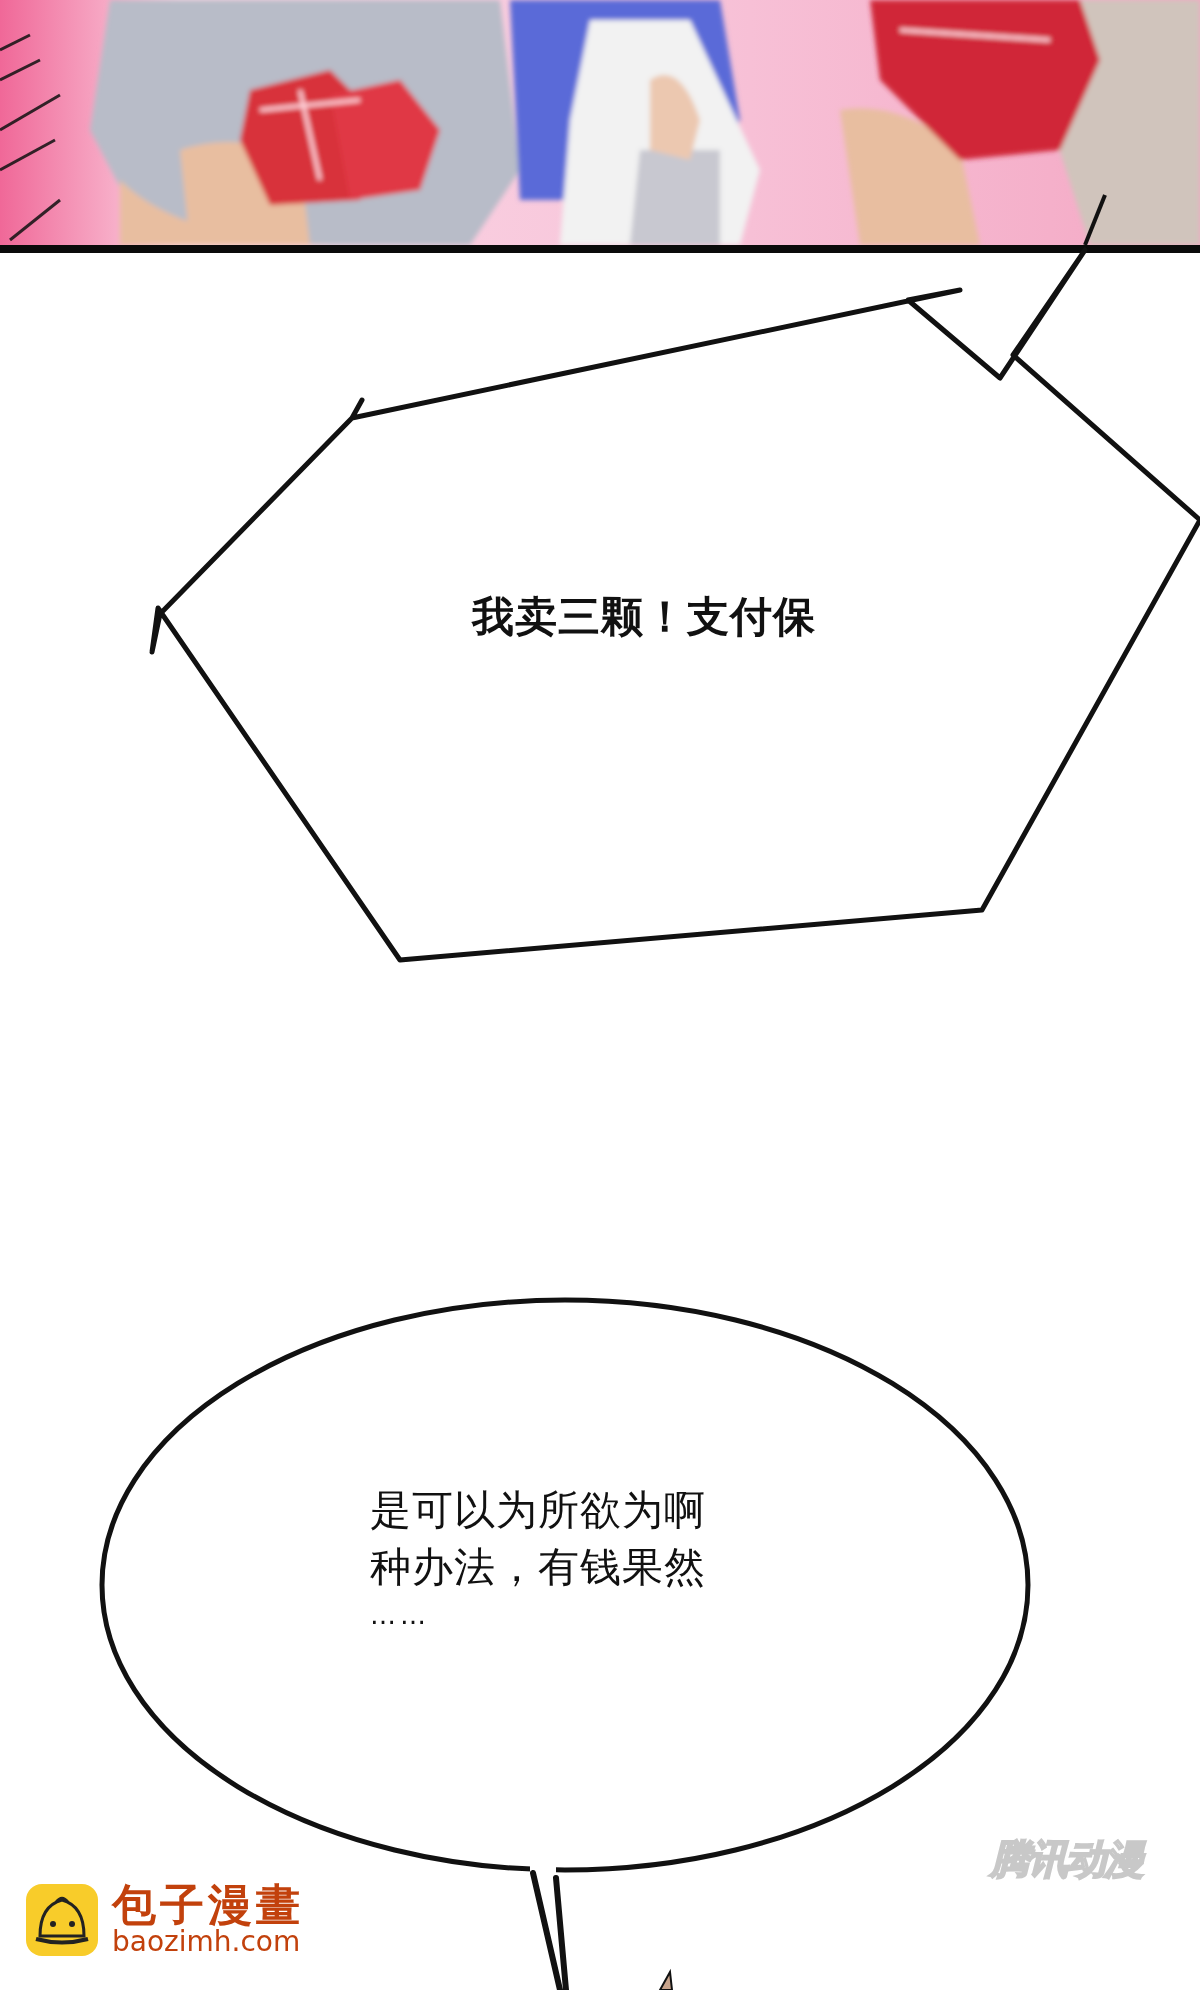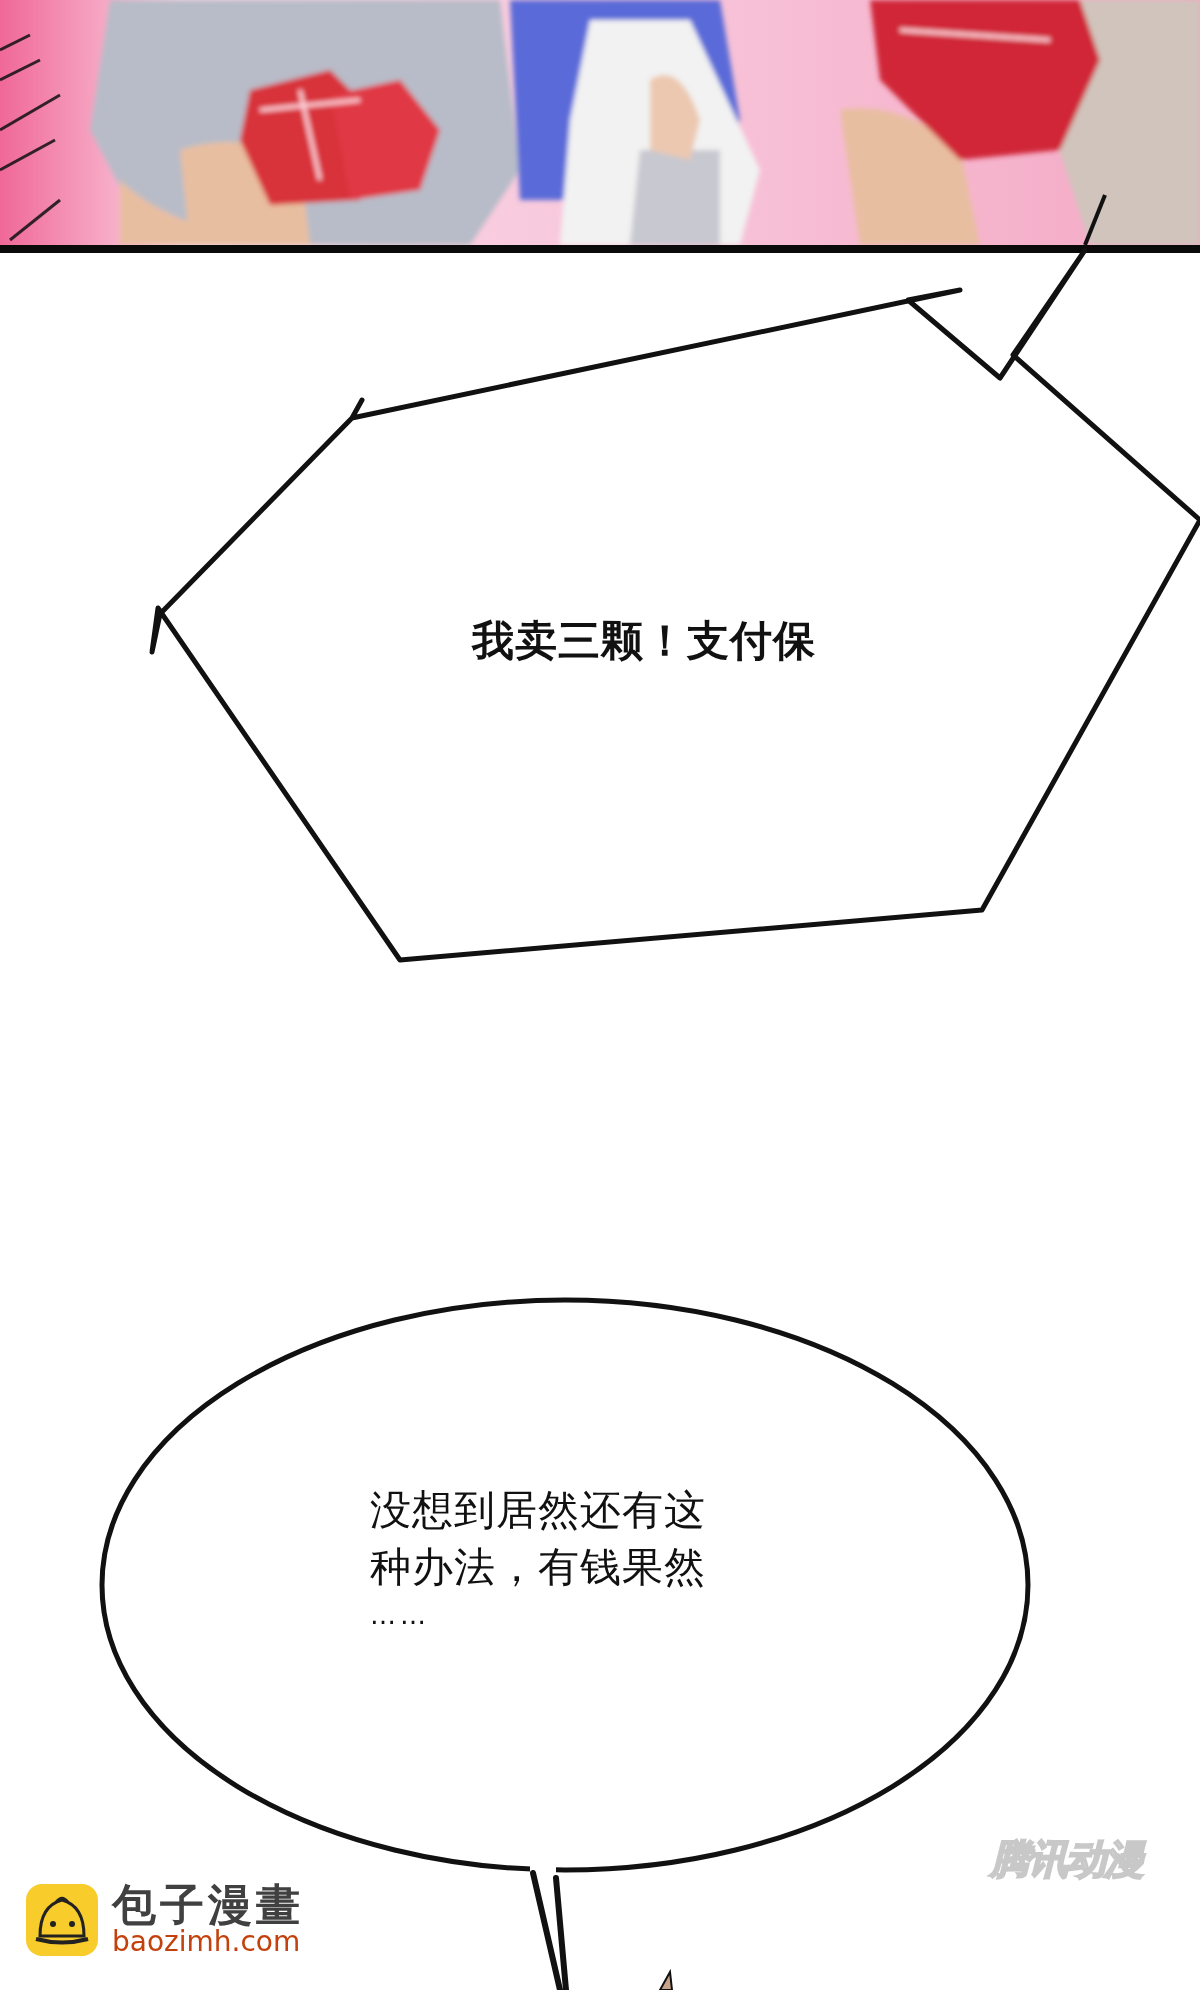--- a/index.html
+++ b/index.html
@@ -2,28 +2,28 @@
 <html><head>
 <meta charset="utf-8">
 <style>
   html, body { margin: 0; padding: 0; background: #ffffff; }
   body { width: 1200px; height: 1990px; position: relative; overflow: hidden;
          font-family: "DejaVu Sans", sans-serif; }
   .panel-art { position: absolute; left: 0; top: 0; width: 1200px; height: 245px; overflow: hidden; }
   .panel-border { position: absolute; left: 0; top: 245px; width: 1200px; height: 8px; background: #0a0a0a; }
   .layer { position: absolute; left: 0; top: 0; }
   .bubble-text { position: absolute; color: #111; line-height: 1.4; margin: 0; }
-  .t1 { left: 472px; top: 612px; font-size: 42px; font-weight: bold; letter-spacing: 1px; }
+  .t1 { left: 472px; top: 588px; font-size: 42px; font-weight: bold; letter-spacing: 1px; }
   .t1 .q { font-weight: normal; }
   .t2 { left: 370px; top: 1482px; font-size: 41px; font-weight: normal; letter-spacing: 1px; line-height: 1.4; }
   .t2 .ell { font-size: 26px; letter-spacing: 4px; display: block; line-height: 1.4; }
   .wm-left { position: absolute; left: 26px; top: 1883px; display: flex; align-items: center; }
   .wm-logo { width: 72px; height: 72px; border-radius: 16px; background: #f8cc2a; position: relative; }
   .wm-text { margin-left: 14px; }
-  .wm-cn { font-size: 44px; color: #404040; line-height: 1; letter-spacing: 4px; font-weight: bold; }
+  .wm-cn { font-size: 44px; color: #c2410c; line-height: 1; letter-spacing: 4px; font-weight: bold; }
   .wm-url { font-size: 28px; color: #c2410c; line-height: 1.1; }
   .wm-right { position: absolute; left: 990px; top: 1832px; font-size: 40px; font-weight: bold;
               color: #ffffff; -webkit-text-stroke: 2px #c8c8c8; font-style: italic; letter-spacing: -2px; }
 </style>
 </head>
 <body>
 
 <div class="panel-art">
   <svg width="1200" height="245" viewBox="0 0 1200 245">
     <defs>
@@ -86,21 +86,21 @@
     <path d="M556 1878 L566 1990"></path>
   </g>
   <path d="M660 1990 L670 1972 L672 1990 Z" fill="#c9a48c" stroke="#111" stroke-width="2"></path>
 </svg>
 
 <div class="bubble-text t1">
   <div>我卖三颗！支付保</div>
 </div>
 
 <div class="bubble-text t2">
-  <div>没想到居然还有这</div>
+  <div>是可以为所欲为啊</div>
   <div>种办法，有钱果然</div>
   <span class="ell">……</span>
 </div>
 
 <div class="wm-left">
   <div class="wm-logo">
     <svg width="72" height="72" viewBox="0 0 72 72">
       <path d="M14 52 Q14 22 36 16 Q58 22 58 52 Z" fill="#f8cc2a" stroke="#222" stroke-width="3"></path>
       <path d="M30 18 Q36 10 42 18" fill="none" stroke="#222" stroke-width="2.5"></path>
       <path d="M10 55 Q36 62 62 55" fill="none" stroke="#222" stroke-width="4"></path>

